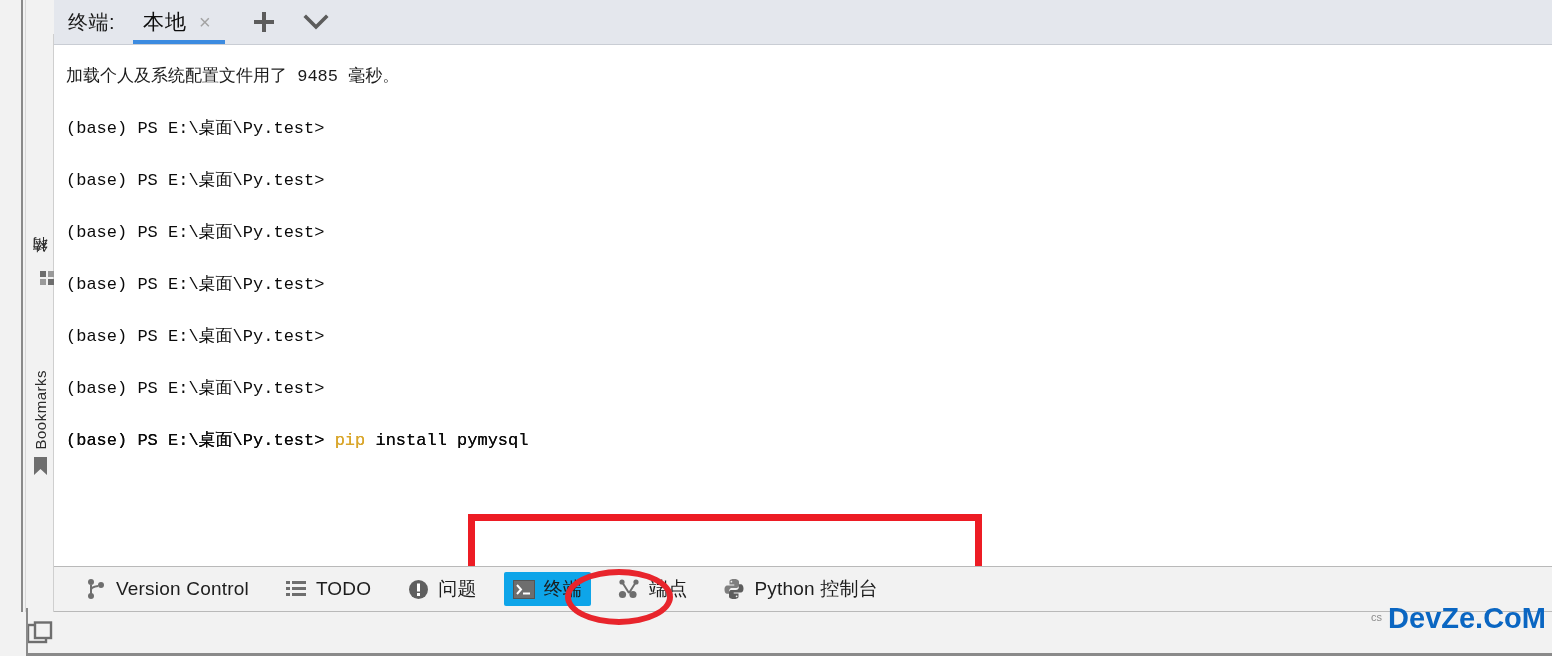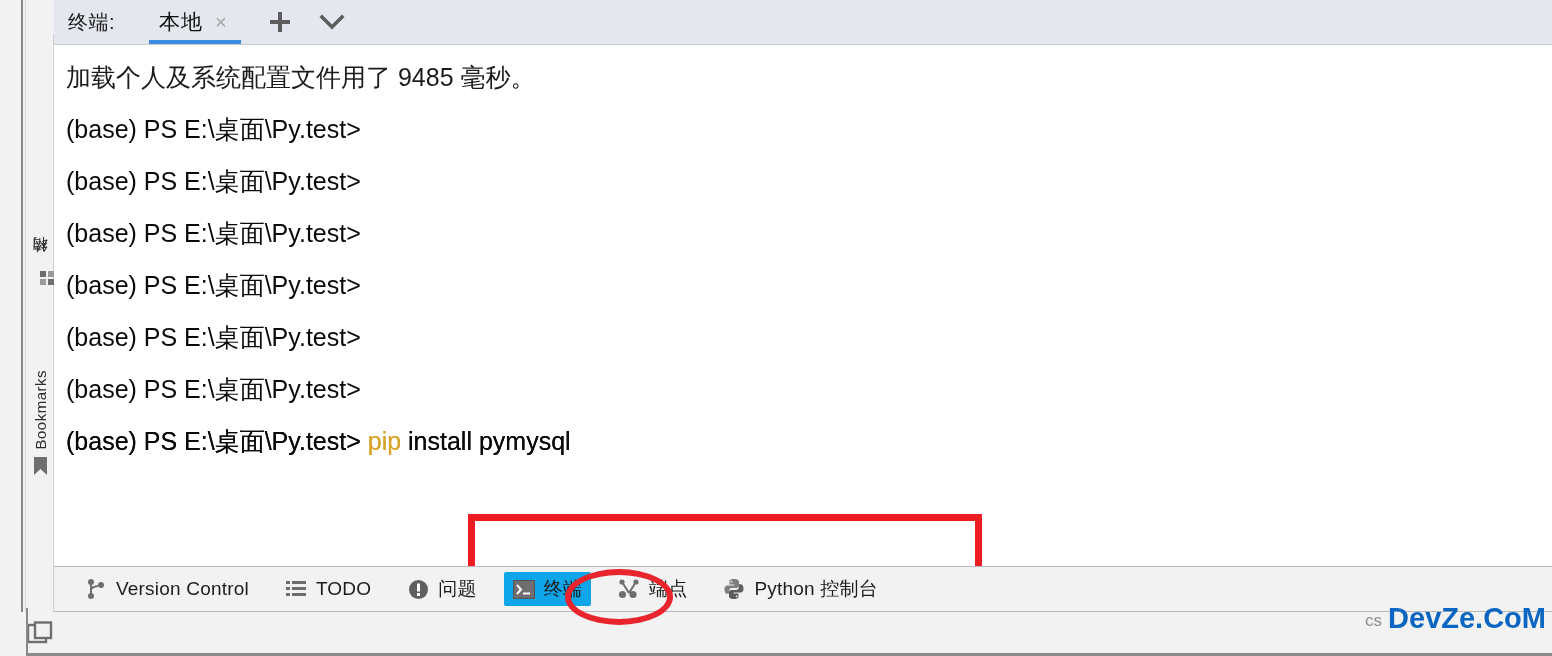--- a/index.html
+++ b/index.html
@@ -78,21 +78,21 @@
     border-bottom:1px solid #c9cdd4;
   }
   .tabbar-title{
     margin-left:14px;
     font-size:20px;color:#1c1c1c;
     font-family:"Liberation Sans", sans-serif;
     letter-spacing:0.5px;
   }
   .tab{
     position:relative;
-    margin-left:40px;
+    margin-left:24px;
     height:44px;
     display:flex;align-items:center;
     padding:0 4px 0 4px;
   }
   .tab-label{
     font-size:21px;color:#0d0d0d;letter-spacing:1px;
   }
   .tab-close{
     margin-left:12px;
     font-size:20px;color:#a3a3a3;line-height:1;
@@ -111,22 +111,22 @@
   
   .terminal{
     flex:1;background:#ffffff;position:relative;overflow:hidden;
     border-left:0;
   }
   .term-inner{
     position:absolute;left:12px;top:6px;right:0;bottom:0;
   }
   .term-line{
     height:52px;line-height:52px;
-    font-family:Liberation Sans, sans-serif;
-    font-size:25px;
+    font-family:Liberation Mono, monospace;
+    font-size:17px;
     color:#0a0a0a;
     white-space:pre;
     letter-spacing:0px;
   }
   .term-line.first{color:#1b1b1b;}
   .tok-cmd{color:#d9a62b;}
   .tok-plain{color:#0a0a0a;}
 
   
   .red-rect{
@@ -199,21 +199,21 @@
     -webkit-text-stroke:0px;
     white-space:nowrap;
   }
   .wm-bot{
     position:absolute;right:2px;top:30px;
     font-size:29px;font-weight:bold;color:#0a66c2;
     white-space:nowrap;line-height:1;
   }
   .wm-cs{
     position:absolute;right:166px;top:38px;
-    font-size:17px;font-weight:normal;color:#8d8d8d;
+    font-size:11px;font-weight:normal;color:#8d8d8d;
     white-space:nowrap;line-height:1;
   }
 
   
   .frame-bottom{
     position:absolute;left:26px;right:0;bottom:0;height:3px;background:#8a8a8a;z-index:7;
   }
   .frame-left-bottom{
     position:absolute;left:26px;bottom:0;width:2px;height:48px;background:#8a8a8a;z-index:7;
   }

